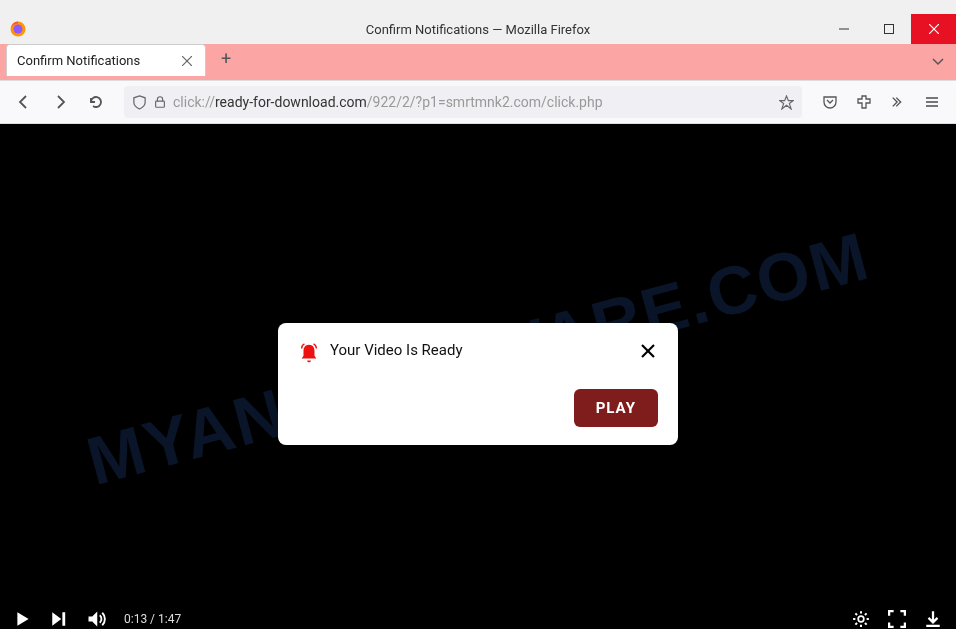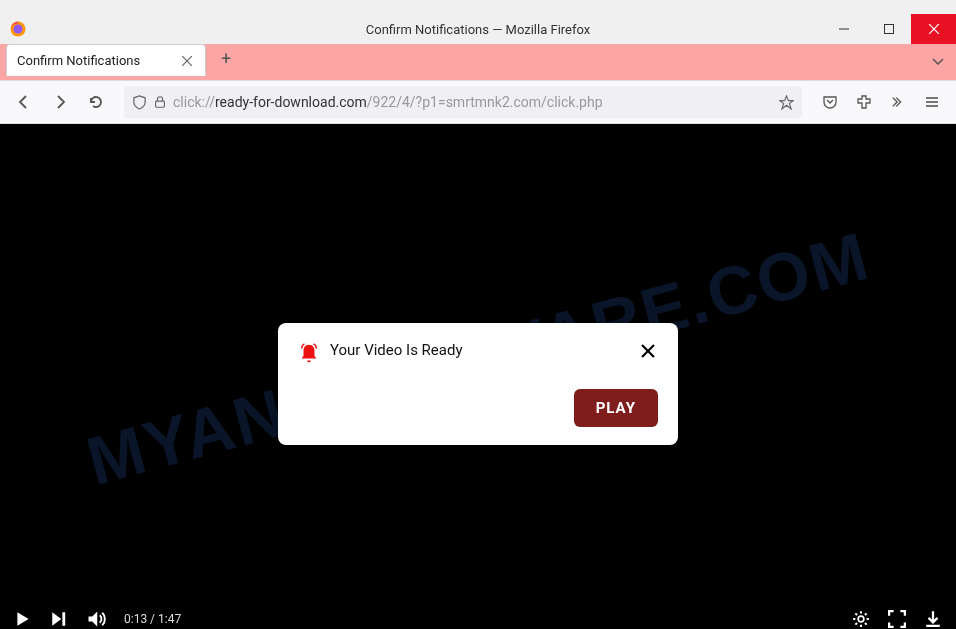--- a/index.html
+++ b/index.html
@@ -129,21 +129,21 @@
           <path d="M8 1 L14 3 L14 8 C14 12 8 15 8 15 C8 15 2 12 2 8 L2 3 Z" fill="none" stroke="#666" stroke-width="1.3"></path>
         </svg>
     </span>
     <span class="urlbar-icon">
       <svg viewBox="0 0 16 16" width="14" height="14">
           <rect x="3" y="7" width="10" height="7" rx="1" fill="none" stroke="#666" stroke-width="1.3"></rect>
           <path d="M5 7 L5 5 A3 3 0 0 1 11 5 L11 7" fill="none" stroke="#666" stroke-width="1.3"></path>
         </svg>
     </span>
     <div class="url-text">
-      <span>click://</span><span class="dark">ready-for-download.com</span><span>/922/4/?p1=smrtmnk2.com/click.php</span>
+      <span>click://</span><span class="dark">ready-for-download.com</span><span>/922/2/?p1=smrtmnk2.com/click.php</span>
     </div>
     <span class="urlbar-icon">
       <svg viewBox="0 0 16 16" width="15" height="15">
           <path d="M8 1 L10 6 L15 6 L11 9 L13 15 L8 11 L3 15 L5 9 L1 6 L6 6 Z" fill="none" stroke="#666" stroke-width="1.2"></path>
         </svg>
     </span>
   </div>
   <div class="toolbar-right">
     <div class="nav-btn">
       <svg viewBox="0 0 16 16" width="16" height="16">

